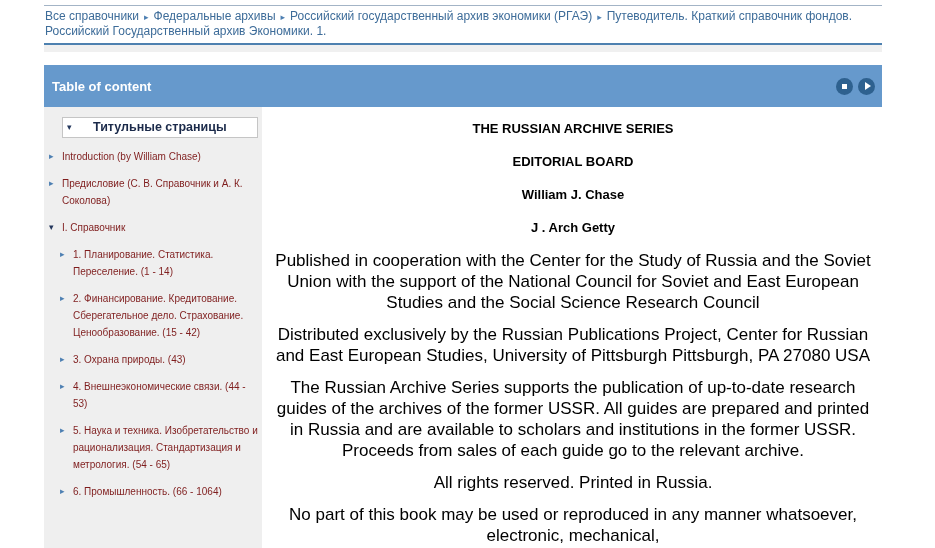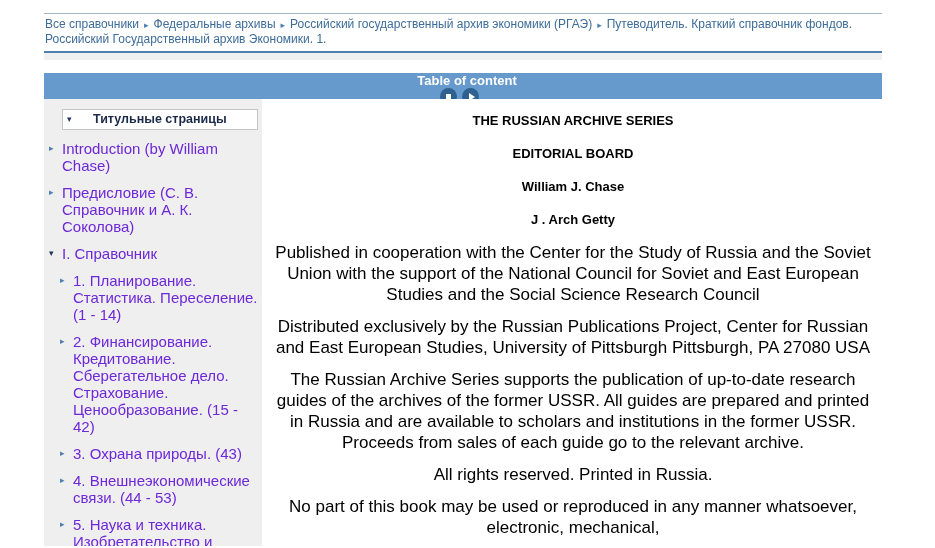--- a/index.html
+++ b/index.html
@@ -5,33 +5,33 @@
   * { margin:0; padding:0; box-sizing:border-box; }
   html, body {
     width:935px; height:548px; overflow:hidden;
     background:#ffffff;
     font-family:"Liberation Sans","DejaVu Sans",sans-serif;
   }
   .page { margin-left:44px; width:838px; }
 
   
   .breadcrumb-wrap {
-    margin-top:13px;
+    margin-top:5px;
     border-top:1px solid #A3B4C6;
     border-bottom:2px solid #4E81B0;
     padding:4px 2px 5px 1px;
   }
   .breadcrumb { font-size:12px; line-height:13.5px; color:#3D6C99; }
   .bc-sep { color:#4D7FB2; font-size:9px; padding:0 5px; }
   .bc-link { cursor:pointer; }
   .gray-strip { height:7px; background:#F0F0F0; }
   .spacer { height:13px; background:#fff; }
 
   
-  .panel-bar { height:26px; background:#6699CC; display:flex; align-items:center;flex-direction:column; }
+  .panel-bar { height:42px; background:#6699CC; display:flex; align-items:center; }
   .panel-title { color:#ffffff; font-weight:bold; font-size:13px; padding-left:8px; flex:1; }
   .panel-btns { display:flex; gap:5px; padding-right:7px; }
   .cbtn {
     width:17px; height:17px; border-radius:50%; background:#2E618F;
     display:flex; align-items:center; justify-content:center; cursor:pointer;
   }
   .glyph-stop { width:5px; height:5px; background:#fff; }
   .glyph-play {
     width:0; height:0;
     border-left:6px solid #fff;
@@ -49,21 +49,21 @@
     margin-left:13px; width:196px; height:21px;
     background:#ffffff; border:1px solid #C5C5C5;
     display:flex; align-items:center; gap:5px; padding-left:4px;
     cursor:pointer;
   }
   .arr { color:#4D7FB2; font-size:9px; line-height:17px; width:9px; flex-shrink:0; text-align:left; }
   .arr.open { color:#23365C; }
   .sel-label { font-size:12.5px; font-weight:bold; color:#1B2A4A; line-height:15px;margin-left:12px; }
   .ti { display:flex; gap:4px; margin-top:10px; cursor:pointer; }
   .ti.child { padding-left:11px; }
-  .ti-label { font-size:15px; line-height:17px; color:#6d28d9; }
+  .ti-label { font-size:10px; line-height:17px; color:#7f1d1d; }
 
   
   .content {
     flex:1; background:#ffffff; overflow:hidden;
     padding:11px 8px 0 10px; text-align:center; color:#000;
   }
   .h { font-weight:bold; font-size:13px; line-height:21px; margin-bottom:12px; }
   .para { font-size:17px; line-height:21px; margin:4px auto 11px; max-width:600px; }
 </style>
 </head>

